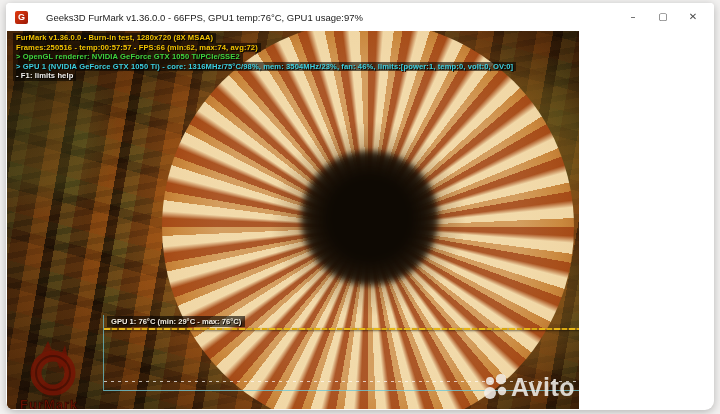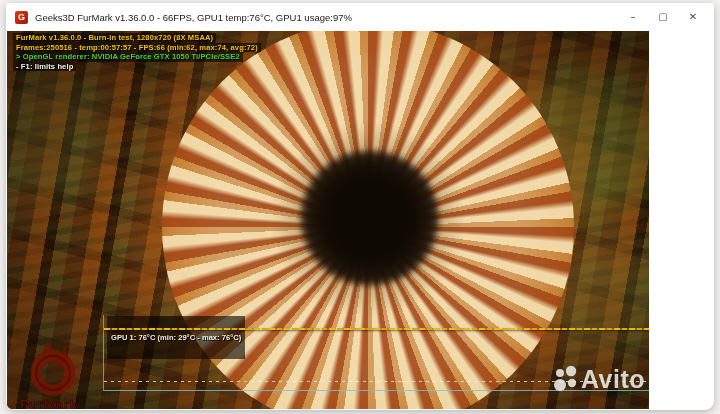--- a/index.html
+++ b/index.html
@@ -21,31 +21,31 @@
     display:flex;align-items:center;
   }
   .app-icon{
     width:13px;height:13px;margin-left:9px;border-radius:2px;
     background:linear-gradient(135deg,#e03a10,#9c1805);
     display:inline-flex;align-items:center;justify-content:center;
     color:#fff;font-size:9px;font-weight:bold;line-height:1;
     flex:0 0 auto;
   }
   .title-text{
-    margin-left:7px;font-size:9.5px;color:#1a1a1a;white-space:nowrap;
+    margin-left:18px;font-size:9.5px;color:#1a1a1a;white-space:nowrap;
   }
   .win-controls{position:absolute;right:6px;top:0;height:28px;display:flex;}
   .win-btn{
     width:30px;height:28px;border:0;background:transparent;color:#4a4a4a;
     font-size:10px;line-height:28px;text-align:center;padding:0;cursor:default;
     font-family:"DejaVu Sans",sans-serif;
   }
   
   .canvas{
-    position:absolute;left:1px;top:28px;width:642px;height:378px;
+    position:absolute;left:1px;top:28px;width:572px;height:378px;
     overflow:hidden;background:#3a2408;
   }
   .bg-blocks{
     position:absolute;inset:0;
     background-image:
       radial-gradient(ellipse at 55% 52%, rgba(60,30,8,0) 28%, rgba(22,11,3,0.6) 88%),
       radial-gradient(circle at 90% 30%, rgba(120,165,55,0.38) 0 55px, rgba(0,0,0,0) 95px),
       radial-gradient(circle at 94% 72%, rgba(150,160,60,0.3) 0 40px, rgba(0,0,0,0) 75px),
       radial-gradient(circle at 6% 28%, rgba(135,150,55,0.28) 0 45px, rgba(0,0,0,0) 80px),
       repeating-linear-gradient(100deg, rgba(205,108,26,0.55) 0 16px, rgba(30,17,6,0.62) 16px 26px, rgba(142,130,52,0.35) 26px 40px, rgba(104,56,18,0.46) 40px 58px),
@@ -76,21 +76,21 @@
   
   .graph{
     position:absolute;left:96px;top:284px;width:608px;height:75px;
     border-left:1px solid rgba(110,200,216,0.7);
     border-right:1px solid rgba(110,200,216,0.45);
     border-bottom:1px solid rgba(110,200,216,0.8);
   }
   .graph-label{
     position:absolute;left:3px;top:1px;display:table;
     font-size:7.6px;font-weight:bold;color:#f2ede2;
-    background:rgba(8,5,2,0.62);padding:17px 4px;white-space:nowrap;
+    background:rgba(8,5,2,0.62);padding:1px 4px;white-space:nowrap;
     text-shadow:1px 1px 0 rgba(0,0,0,0.9);
   }
   .temp-line{
     position:absolute;left:0;top:13px;width:100%;height:2px;
     background:repeating-linear-gradient(90deg,#e8b818 0 6px, rgba(232,184,24,0.35) 6px 8px, #d8a810 8px 13px, rgba(160,120,10,0.5) 13px 15px);
     box-shadow:0 1px 2px rgba(0,0,0,0.5);
   }
   .min-line{
     position:absolute;left:0;bottom:8px;width:100%;height:1px;
     background:repeating-linear-gradient(90deg, rgba(255,255,255,0.7) 0 3px, rgba(255,255,255,0) 3px 7px);
@@ -98,21 +98,21 @@
   
   .fur-logo{position:absolute;left:3px;top:308px;width:90px;height:80px;opacity:0.9;}
   .fur-logo svg{display:block;}
   .fur-logo-text{
     font-size:13px;font-weight:bold;letter-spacing:1px;
     fill:#7e1404;stroke:#1a0502;stroke-width:0.6px;
     font-family:"Liberation Sans",sans-serif;
   }
   
   .watermark{
-    position:absolute;right:4px;bottom:16px;display:flex;align-items:center;
+    position:absolute;right:4px;bottom:8px;display:flex;align-items:center;
     opacity:0.85;
   }
   .watermark-text{
     color:#f4f2ee;font-size:25px;font-weight:bold;letter-spacing:0.5px;
     line-height:1;margin-left:2px;
   }
 </style>
 </head>
 <body>
 
@@ -130,20 +130,21 @@
 
   <div class="canvas">
     <div class="bg-blocks"></div>
     <div class="eye"></div>
     <div class="pupil"></div>
 
     <div class="osd">
       <div class="osd-line" style="color: rgb(242, 195, 0);">FurMark v1.36.0.0 - Burn-in test, 1280x720 (8X MSAA)</div>
       <div class="osd-line" style="color: rgb(242, 195, 0);">Frames:250516 - temp:00:57:57 - FPS:66 (min:62, max:74, avg:72)</div>
       <div class="osd-line" style="color: rgb(63, 212, 63);">&gt; OpenGL renderer: NVIDIA GeForce GTX 1050 Ti/PCIe/SSE2</div>
+      <div class="osd-line" style="color: rgb(60, 207, 224);">&gt; GPU 1 (NVIDIA GeForce GTX 1050 Ti) - core: 1316MHz/75°C/98%, mem: 3504MHz/23%, fan: 46%, limits:[power:1, temp:0, volt:0, OV:0]</div>
       <div class="osd-line" style="color: rgb(240, 239, 236);">- F1: limits help</div>
     </div>
 
     <div class="graph">
       <div class="graph-label">GPU 1: 76°C (min: 29°C - max: 76°C)</div>
       <div class="temp-line"></div>
       <div class="min-line"></div>
     </div>
 
     <div class="fur-logo">

